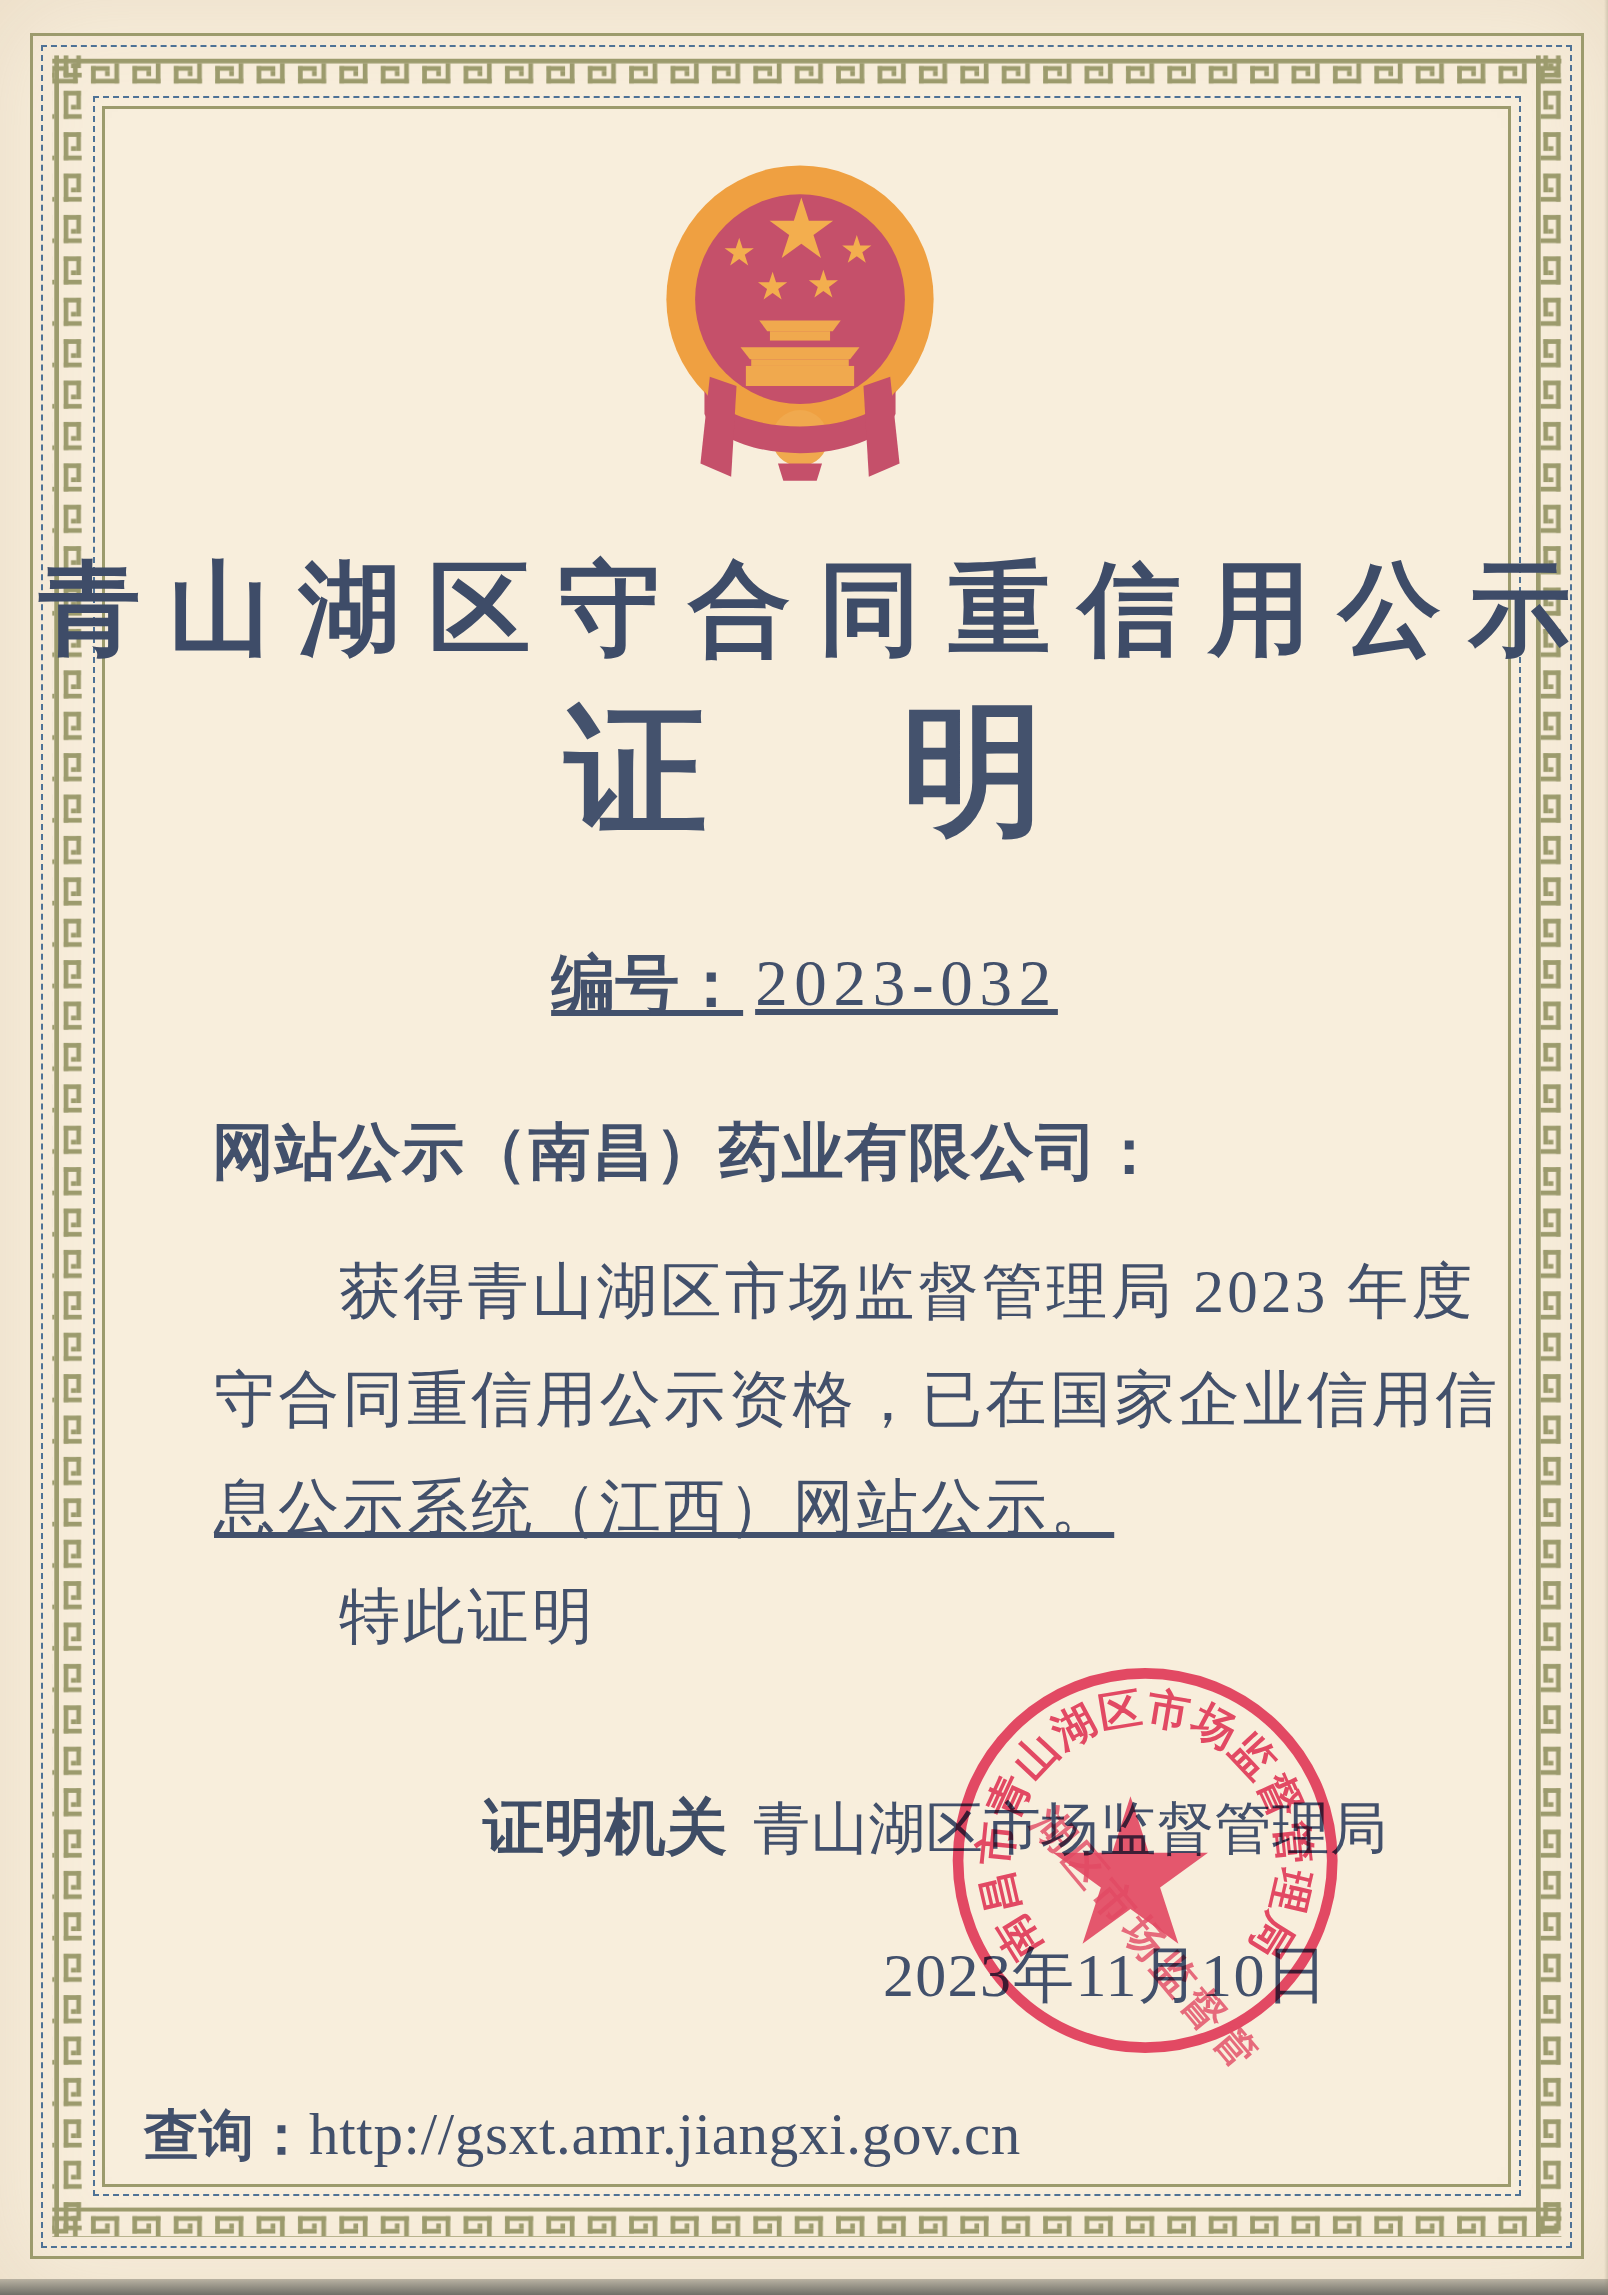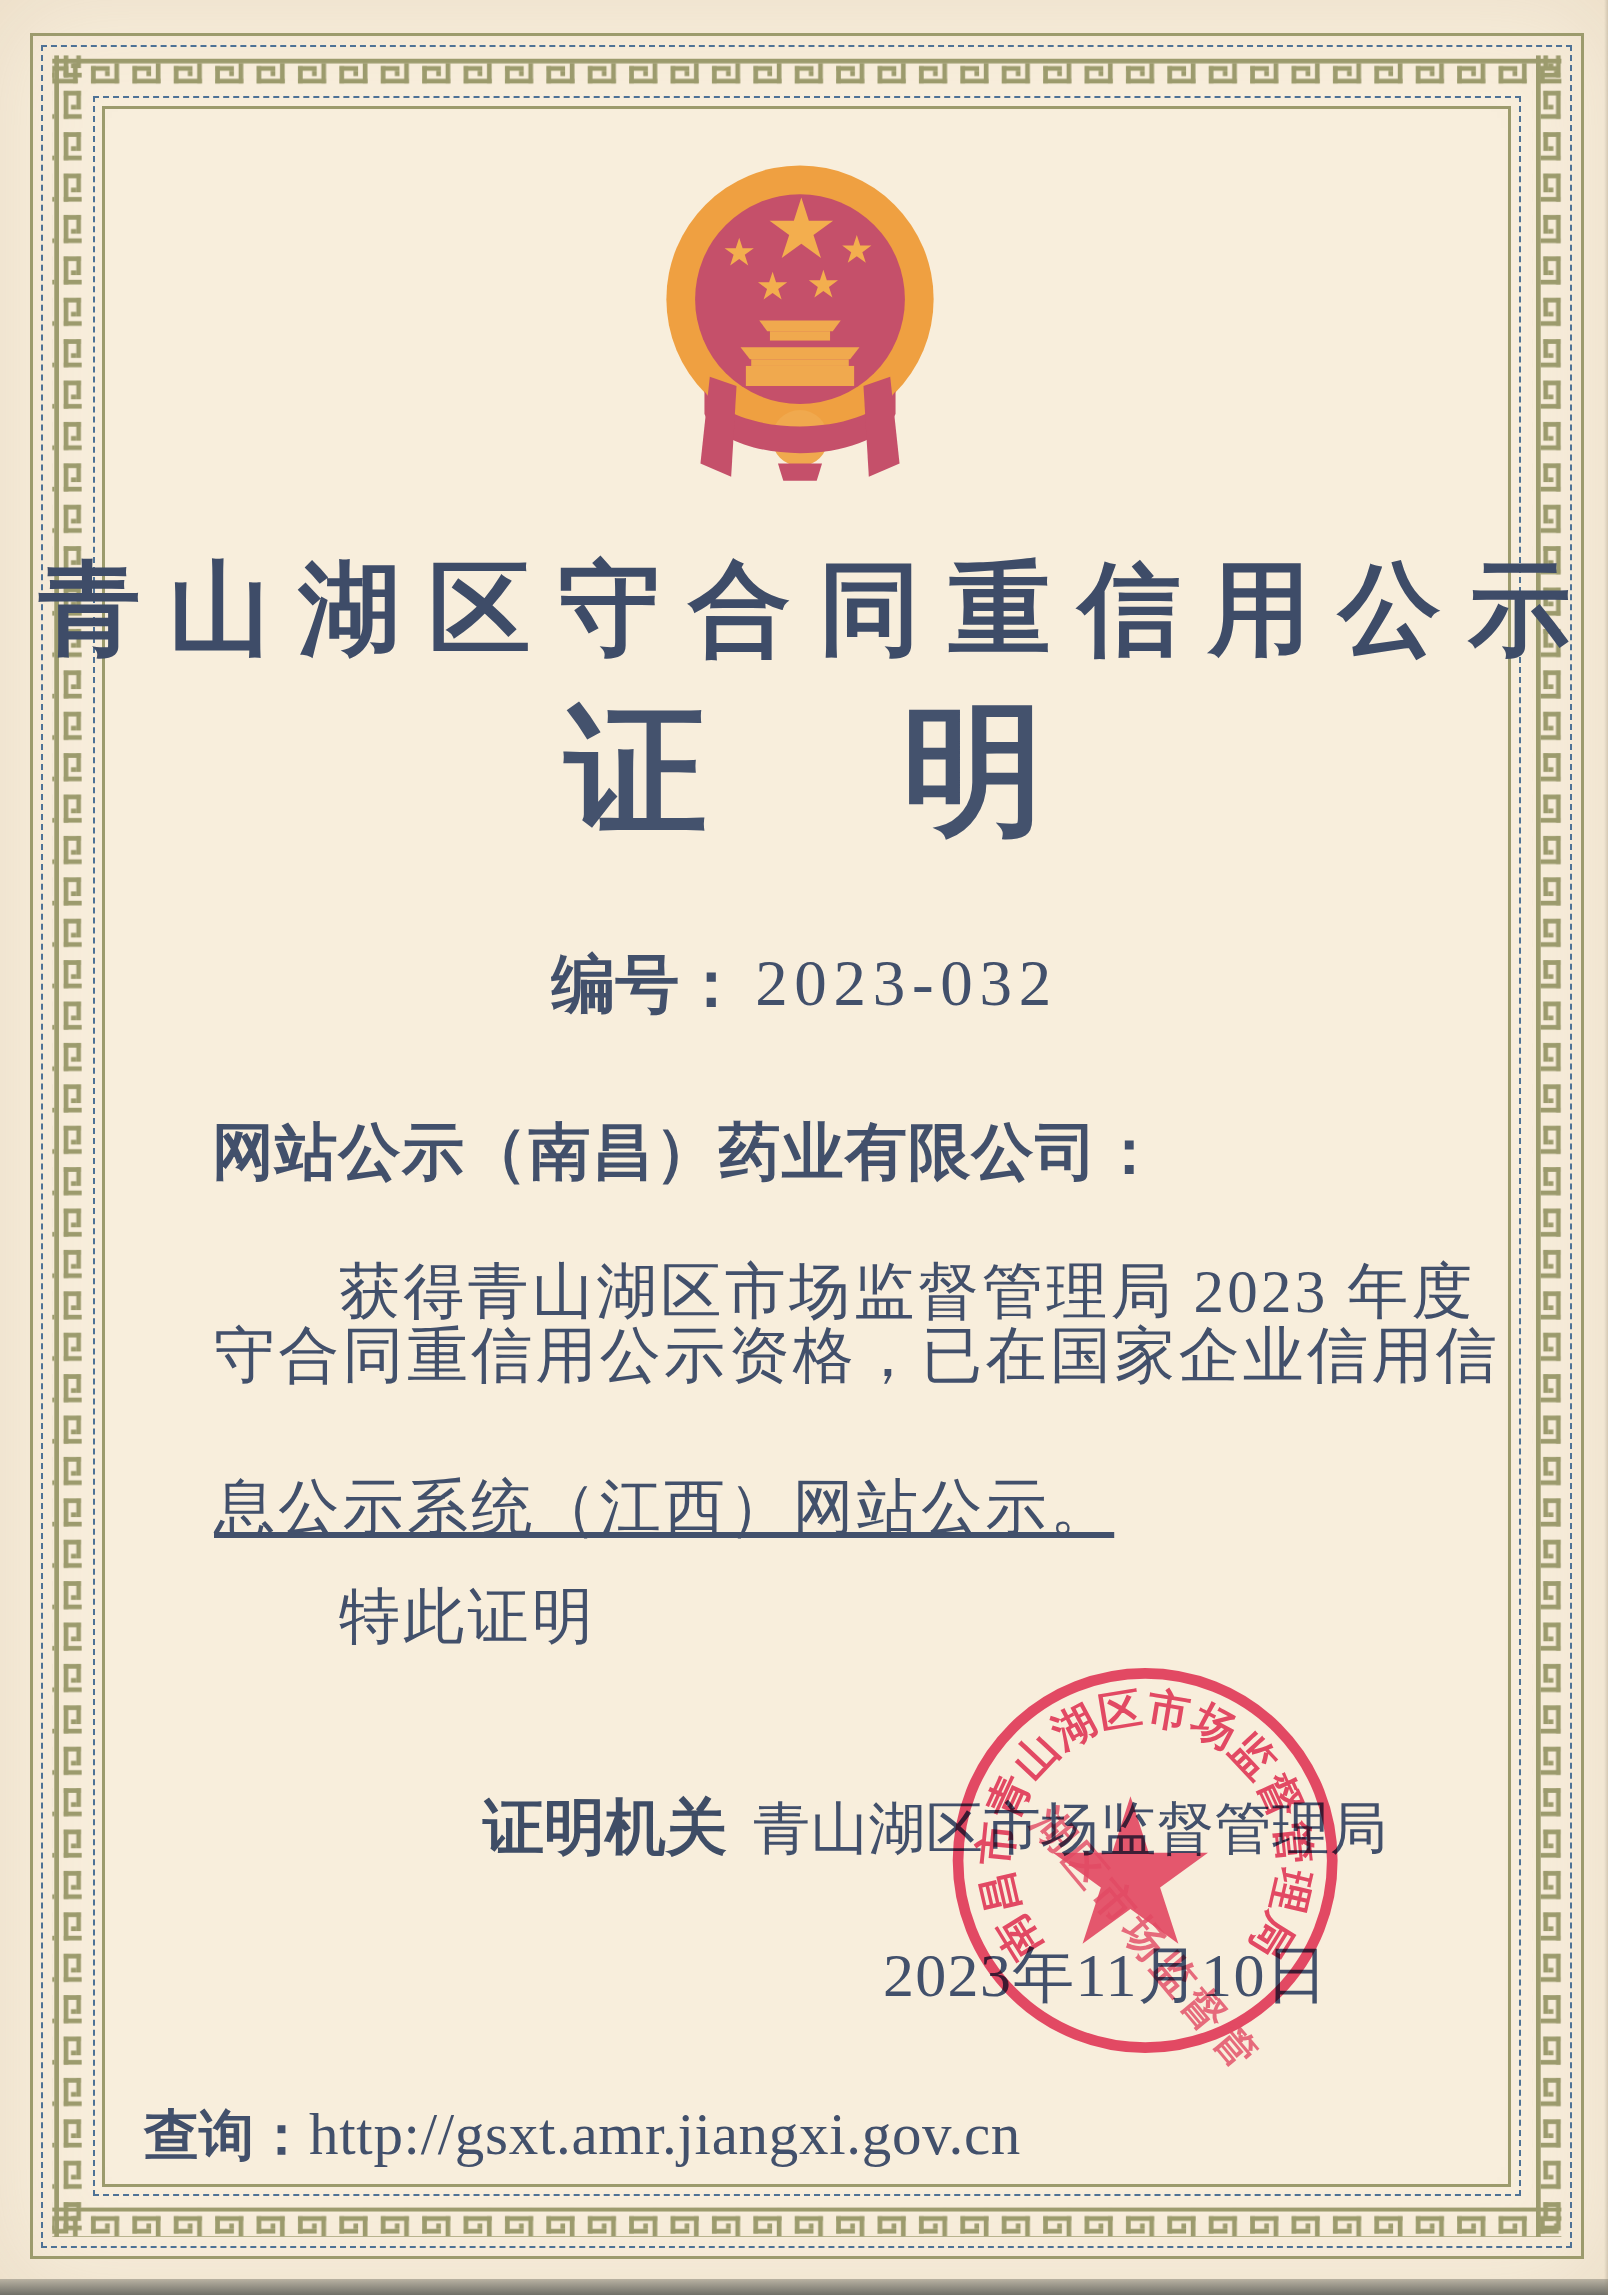--- a/index.html
+++ b/index.html
@@ -23,28 +23,28 @@
     left:0;right:0;top:542px;text-align:center;
     font-size:102px;font-weight:700;letter-spacing:28px;text-indent:28px;
     color:#3e4c68;
   }
   .heading{
     left:0;right:0;top:700px;display:flex;justify-content:center;gap:195px;
     font-size:142px;font-weight:700;color:#44526d;line-height:1;
   }
   .serial{
     left:0;right:0;top:951px;display:flex;justify-content:center;
-    align-items:center;gap:12px;line-height:1;
+    align-items:center;gap:12px;line-height:1;text-decoration:underline;
   }
   .serial .lab{font-size:64px;}
   .serial .val{font-size:65px;letter-spacing:6.7px;}
   .recipient{left:212px;top:1117px;font-size:62px;font-weight:700;letter-spacing:1.3px;line-height:1.15;}
   .bline{left:214px;width:1309px;font-size:61px;letter-spacing:3.3px;line-height:1.15;}
   .bl0{top:1257px;left:339px;}
-  .bl1{top:1321px;font-family:Liberation Serif, serif;}
+  .bl1{top:1365px;font-family:Liberation Serif, serif;}
   .bl2{top:1473px;text-decoration:underline;}
   .bl3{top:1582px;left:339px;}
   .issuer{left:483px;top:1794px;display:flex;align-items:baseline;gap:26px;line-height:1.1;}
   .issuer .lab{font-size:61px;color:#3f4d66;}
   .issuer .name{font-size:57px;letter-spacing:0.7px;}
   .date{left:883px;top:1941px;font-size:62px;letter-spacing:1.3px;line-height:1.1;}
   .query{left:144px;top:2102px;display:flex;align-items:baseline;gap:0;line-height:1.1;}
   .query .lab{font-size:55px;}
   .query .url{font-size:59px;letter-spacing:0.7px;}
   

